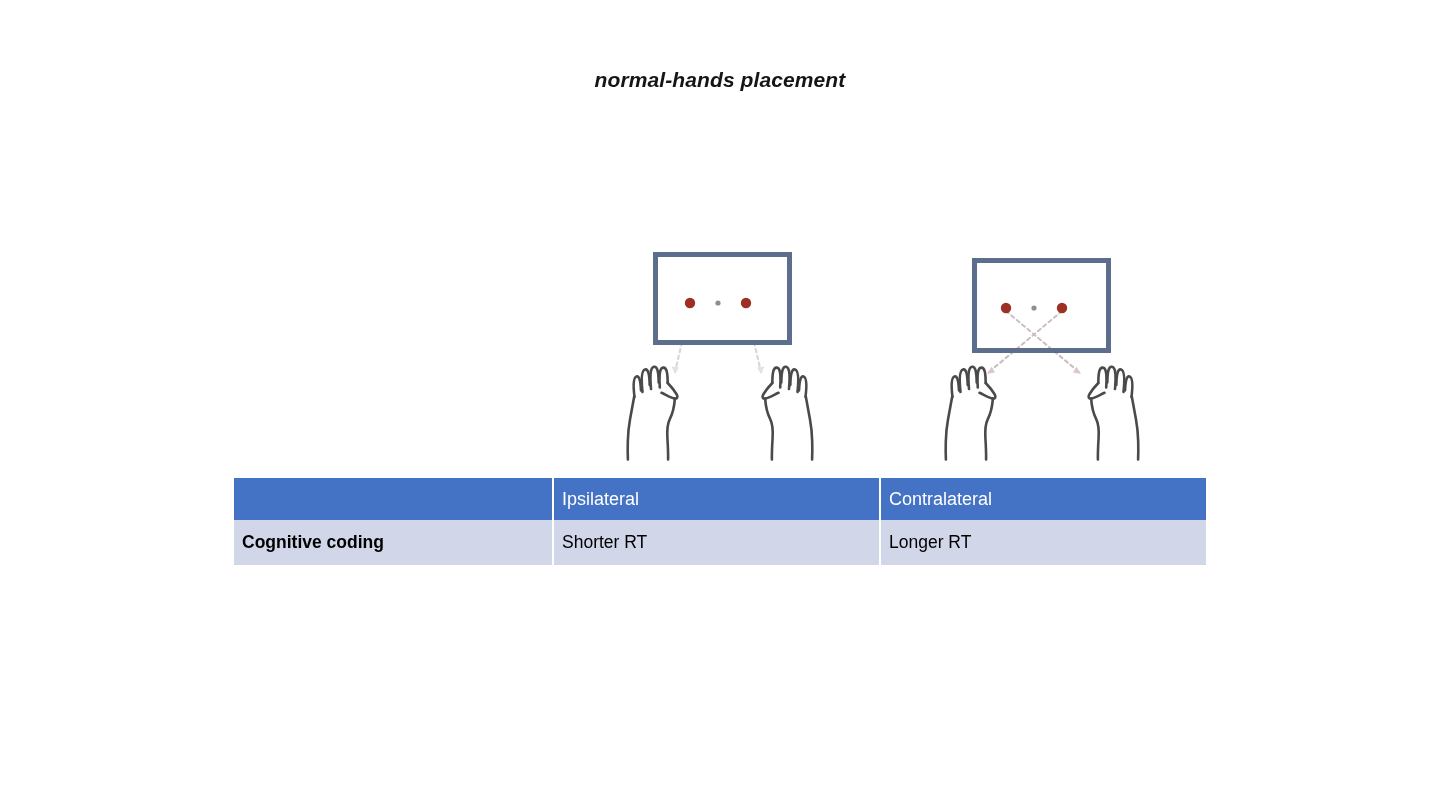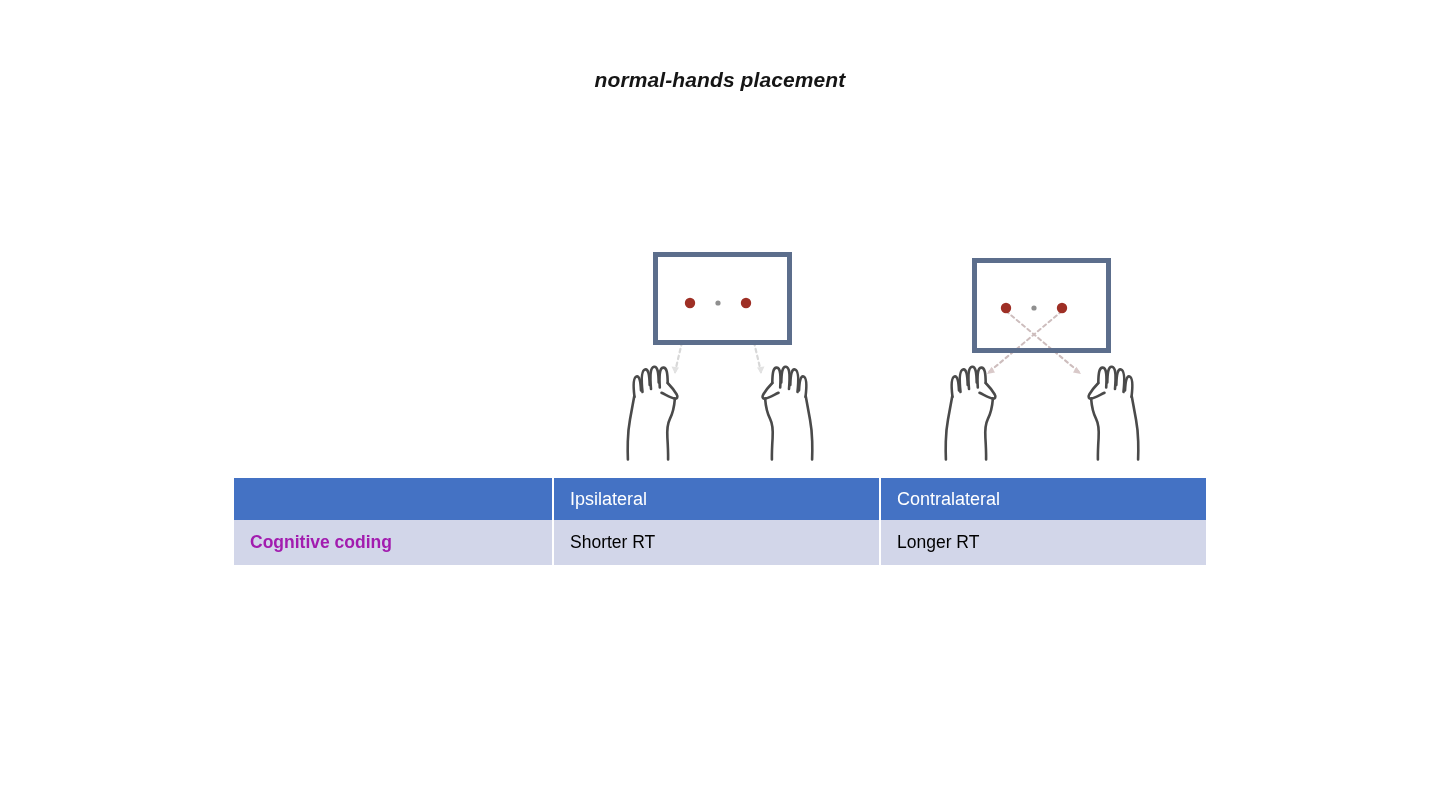--- a/index.html
+++ b/index.html
@@ -72,40 +72,40 @@
     border-collapse: collapse;
     table-layout: fixed;
     font-size: 17.5px;
   }
   #result-table col.c0 { width: 319px; }
   #result-table col.c1 { width: 327px; }
   #result-table col.c2 { width: 326px; }
 
   #result-table th,
   #result-table td {
-    padding: 0 16px;
+    padding: 0 8px;
     text-align: left;
     vertical-align: middle;
     border: none;
     border-right: 2px solid #ffffff;
     font-weight: normal;
     white-space: nowrap;
   }
   #result-table th:last-child,
   #result-table td:last-child { border-right: none; }
 
   #result-table thead th {
     height: 42px;
     background: #4472c4;
     color: #ffffff;
     font-size: 18px;
   }
   #result-table tbody tr.row-odd  td { background: #d2d6e9; height: 45px; }
   #result-table tbody tr.row-even td { background: #eceef6; height: 44px; }
-  #result-table tbody td.rowhead  { font-weight: bold; color: #a21caf; }
+  #result-table tbody td.rowhead  { font-weight: bold; color: #000000; }
 </style>
 </head>
 <body>
 
 <div id="slide-title">
   <span class="title-inner">normal-hands placement</span>
 </div>
 
 <div id="figure">
 

